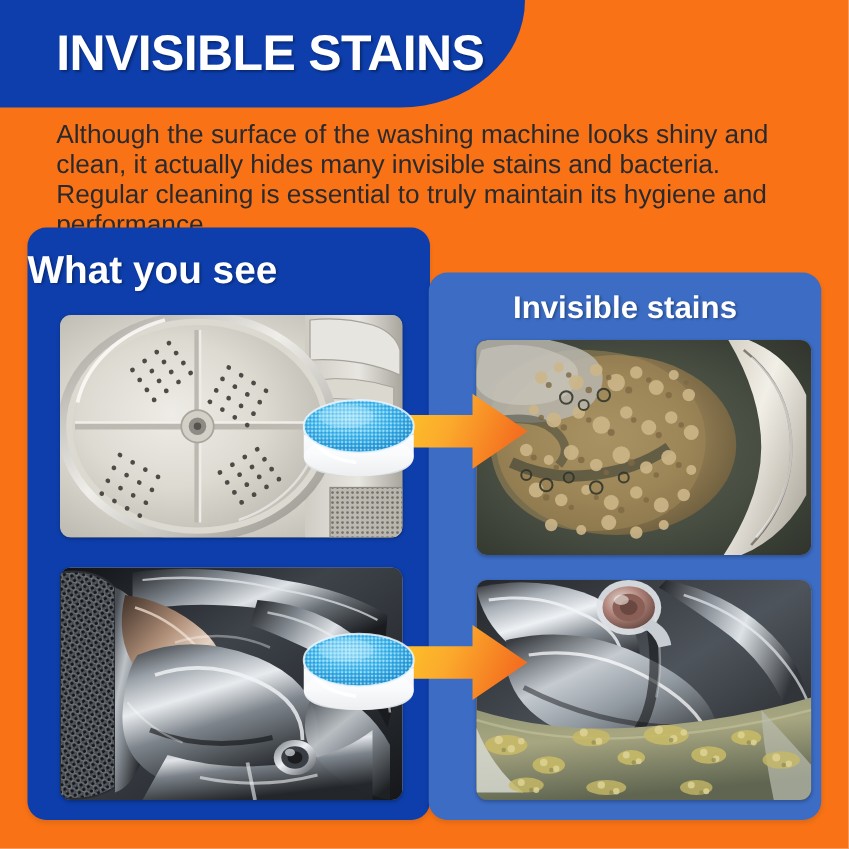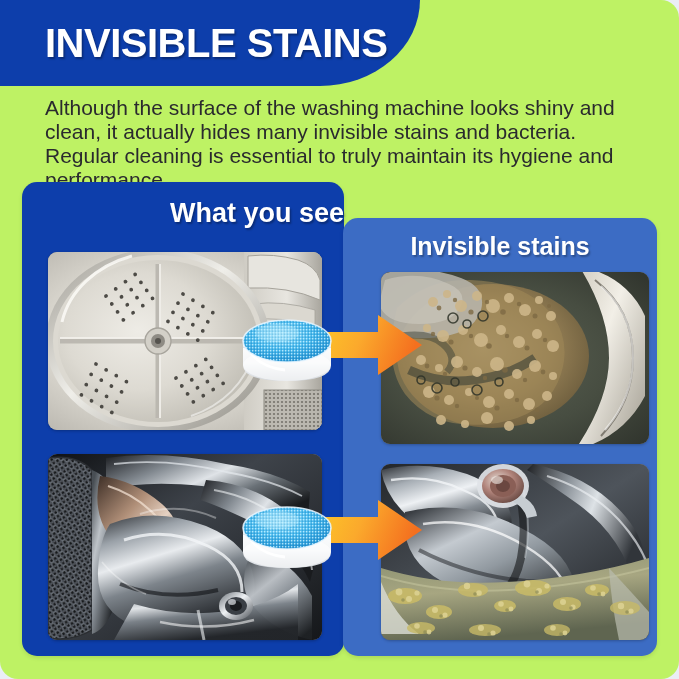--- a/index.html
+++ b/index.html
@@ -9,22 +9,21 @@
     height: 679px;
     background: #eaeef6;
     font-family: "Liberation Sans", sans-serif;
     overflow: hidden;
     position: relative;
   }
 
   #page {
     position: absolute;
     inset: 0;
-    background: #bef264;
-    border-radius: 18px;
+    background: #f97316;
   }
 
   
   .header-banner {
     position: absolute;
     left: 0; top: 0;
     width: 420px;
     height: 86px;
     background: #0d3eab;
     border-bottom-right-radius: 100px 86px;
@@ -59,22 +58,22 @@
     left: 22px; top: 182px;
     width: 322px; height: 474px;
     background: #0d3eab;
     border-radius: 15px;
     box-shadow: 0 2px 4px rgba(0,0,0,0.10);
   }
   .panel-left-label {
     position: absolute;
     left: 0; top: 16px;
     width: 100%;
-    text-align: right;
-    font-size: 27px;
+    text-align: left;
+    font-size: 31px;
     font-weight: bold;
     color: #ffffff;
     text-shadow: 1.5px 1.5px 2px rgba(0,0,0,0.30);
   }
 
   
   .panel-right {
     position: absolute;
     left: 343px; top: 218px;
     width: 314px; height: 438px;

